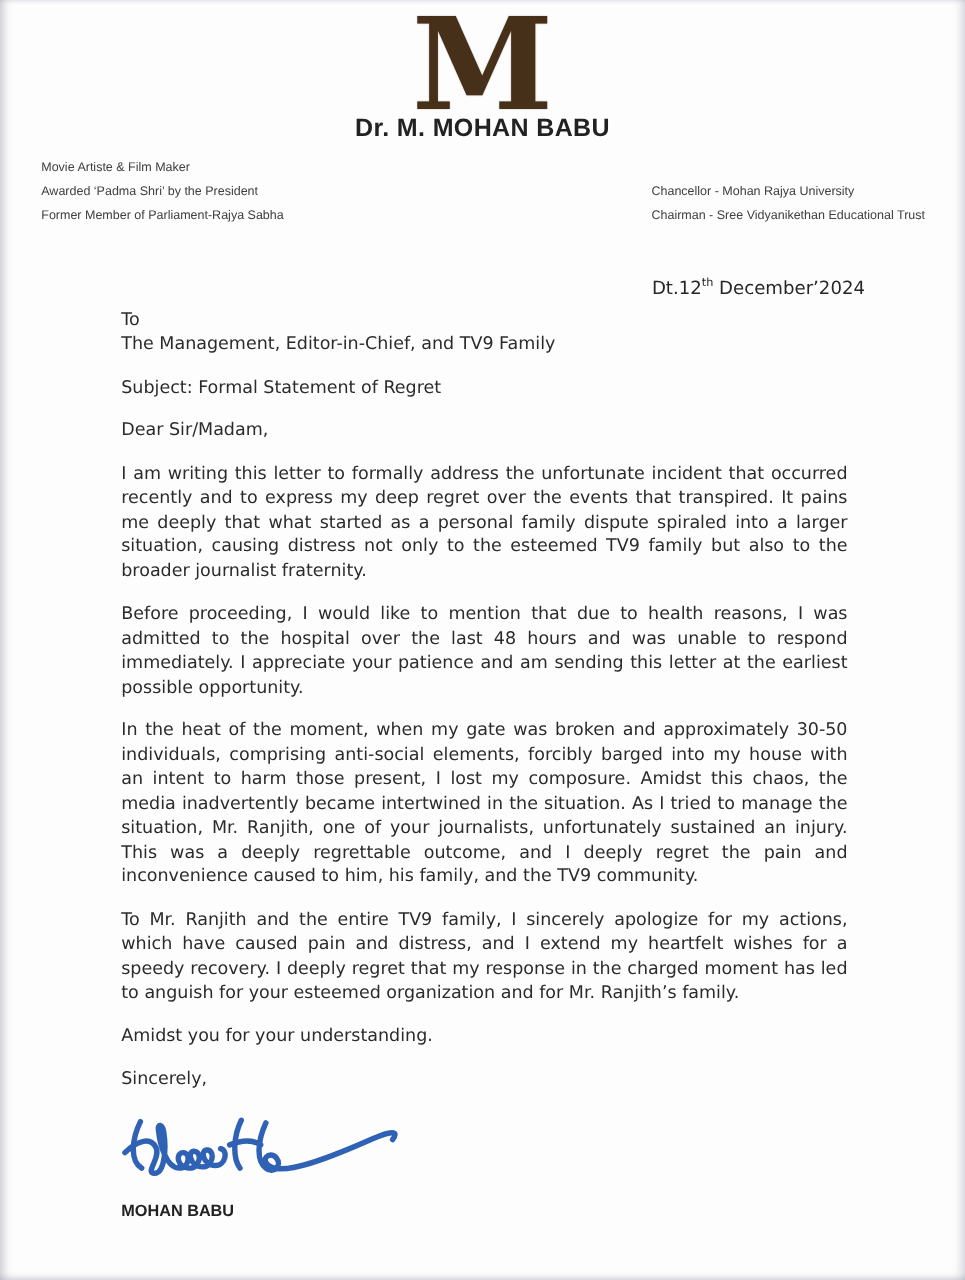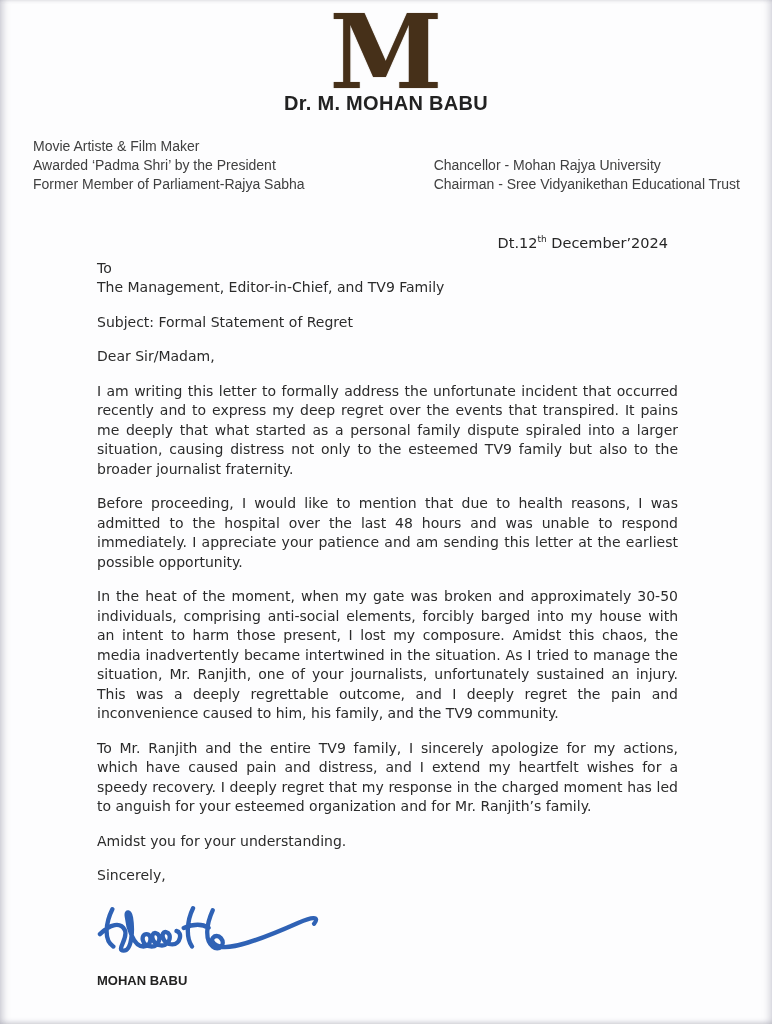--- a/index.html
+++ b/index.html
@@ -30,27 +30,27 @@
     text-align:center;
     font-family:"Liberation Sans", sans-serif;
     font-weight:bold;
     font-size:20px;
     letter-spacing:.3px;
     color:#222;
   }
   .letterhead-row {
     display:flex; justify-content:space-between; align-items:flex-end;
     padding:0 32px 0 33px;
-    margin-top:22px;
+    margin-top:10px;
     font-family:"Liberation Sans", sans-serif;
-    font-size:14px; line-height:19px; color:#404040;
+    font-size:10px; line-height:19px; color:#404040;
   }
   .date-line {
     margin-top:40px;
-    padding-right:104px;
+    padding-right:80px;
     text-align:right;
     font-size:14.5px;
     font-weight:500;
     color:#262626;
   }
   .date-line sup { font-size:9px; }
   .body-block {
     margin:8px 94px 0 97px;
     font-size:14px;
     line-height:19.5px;

